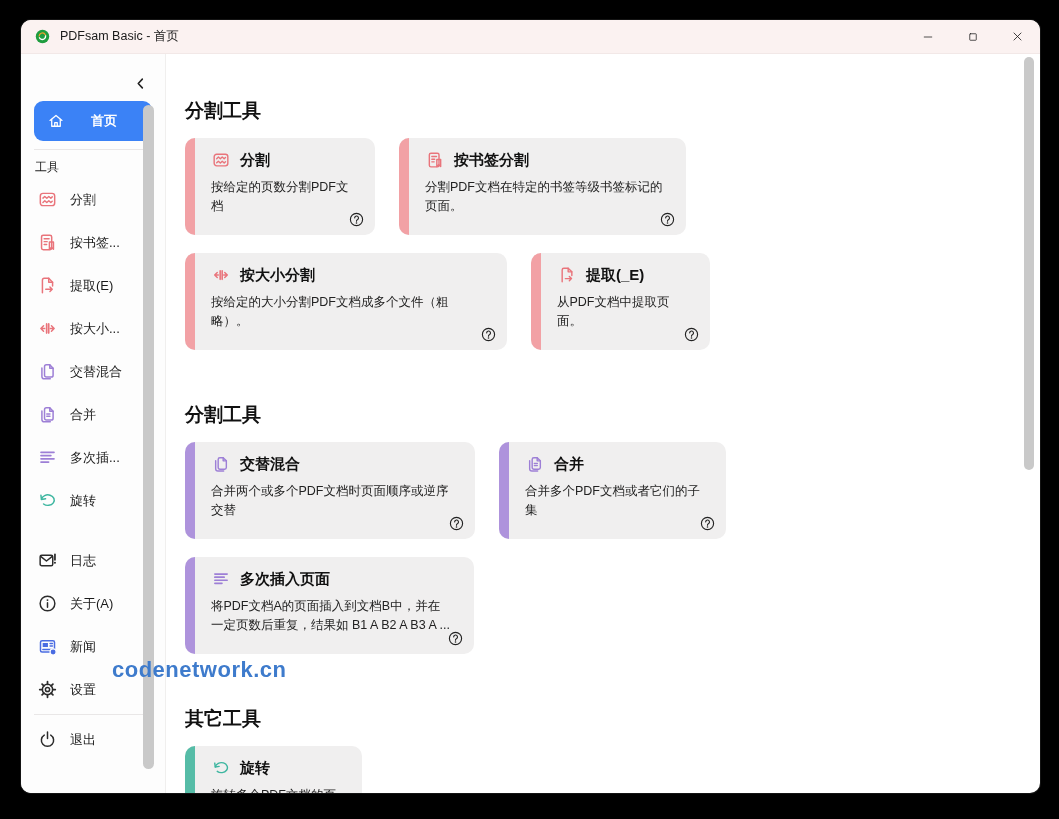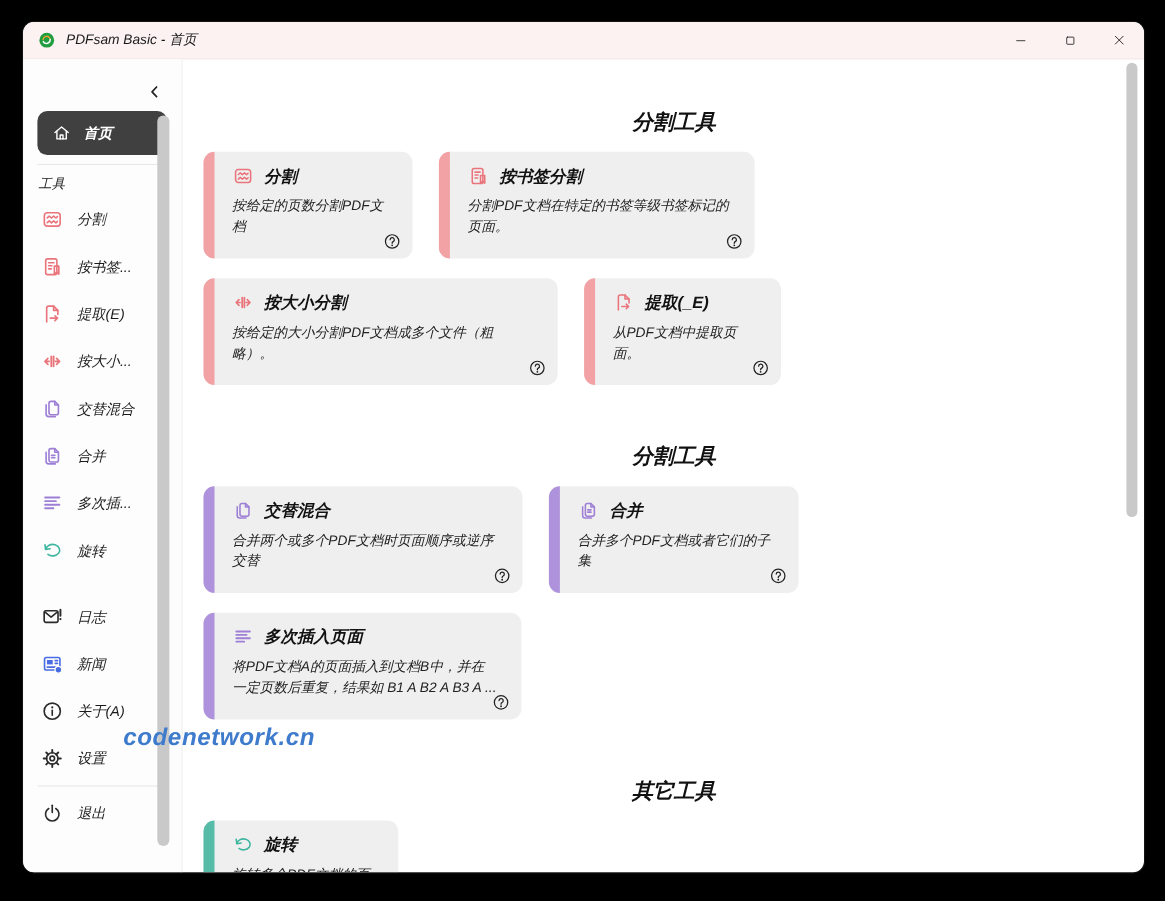--- a/index.html
+++ b/index.html
@@ -1,50 +1,50 @@
 <!DOCTYPE html>
 <html><head>
 <meta charset="utf-8">
 <style>
   html,body{margin:0;padding:0;background:#000;}
   .stage{position:relative;width:1059px;height:819px;background:#000;overflow:hidden;
          font-family:"Liberation Sans","DejaVu Sans",sans-serif;}
   .window{position:absolute;left:21px;top:20px;width:1019px;height:773px;background:#fff;
           border-radius:10px;overflow:hidden;display:flex;flex-direction:column;
-          box-shadow:0 0 0 1px rgba(255,255,255,.08);font-style:italic;}
+          box-shadow:0 0 0 1px rgba(255,255,255,.08);}
   
   .titlebar{flex:0 0 33px;background:#fbf2f1;display:flex;align-items:center;
             padding-left:13px;border-bottom:1px solid #f2e8e7;}
   .app-icon{width:17px;height:17px;display:inline-flex;}
   .title-text{margin-left:9px;font-size:12.5px;color:#1a1a1a;}
   .win-controls{margin-left:auto;display:flex;height:100%;}
   .win-btn{width:45px;height:100%;display:flex;align-items:center;justify-content:center;
            color:#1a1a1a;background:transparent;border:none;}
   
   .body{flex:1;display:flex;min-height:0;position:relative;}
   .sidebar{flex:0 0 145px;position:relative;background:#fdfdfd;border-right:1px solid #f0efee;
            padding-top:47px;box-sizing:border-box;}
   .collapse-btn{position:absolute;top:19px;right:15px;width:20px;height:20px;color:#222;
                 display:flex;align-items:center;justify-content:center;cursor:pointer;}
-  .home-btn{margin:0 13px;height:40px;border-radius:9px;background:#404040;color:#fff;
-            display:flex;align-items:center;gap:11px;padding-left:13px;font-size:13px;
+  .home-btn{margin:0 13px;height:40px;border-radius:9px;background:#3b82f6;color:#fff;
+            display:flex;align-items:center;gap:26px;padding-left:13px;font-size:13px;
             font-weight:600;cursor:pointer;}
   .side-divider{height:1px;background:#e9e7e7;margin:8px 13px 0 13px;}
   .tools-label{font-size:12px;color:#222;margin:9px 0 0 14px;}
   .side-tools{margin-top:2px;}
   .side-item{height:43px;display:flex;align-items:center;gap:12px;padding-left:16px;cursor:pointer;}
   .side-icn{width:21px;height:21px;display:inline-flex;flex:0 0 auto;}
   .side-label{font-size:13px;color:#1a1a1a;white-space:nowrap;}
   .side-bottom{margin-top:17px;}
   .side-thumb{position:absolute;top:51px;right:11px;width:11px;height:664px;background:#c9c9c9;
               border-radius:6px;}
   
   .main{flex:1;min-width:0;padding:44px 0 0 19px;box-sizing:border-box;overflow:hidden;}
   .section{margin-bottom:52px;}
-  .section-heading{font-size:19px;font-weight:bold;color:#111;margin:0 0 14px 0;text-align:center;}
+  .section-heading{font-size:19px;font-weight:bold;color:#111;margin:0 0 14px 0;}
   .cards{width:840px;display:flex;flex-wrap:wrap;gap:18px 24px;}
   .card{position:relative;min-height:97px;border-radius:10px;background:#f0efef;
         box-sizing:border-box;padding:12px 16px 10px 26px;cursor:pointer;}
   .accent{position:absolute;left:0;top:0;bottom:0;width:10px;border-radius:10px 0 0 10px;}
   .card-title-row{display:flex;align-items:center;gap:9px;margin-bottom:8px;}
   .card-icn{width:20px;height:20px;display:inline-flex;flex:0 0 auto;}
   .card-title{font-size:15px;font-weight:bold;color:#111;}
   .card-desc{font-size:12.5px;color:#222;line-height:1.48;padding-right:6px;}
   .help-btn{position:absolute;right:10px;bottom:7px;width:17px;height:17px;color:#222;
             display:inline-flex;cursor:pointer;}
@@ -204,39 +204,39 @@
                 <svg viewBox="0 0 24 24" fill="none" stroke="currentColor" stroke-width="1.7" stroke-linecap="round" stroke-linejoin="round">
                   <rect x="3.6" y="6" width="14.4" height="12" rx="1.8"></rect>
                   <path d="M4.5 7.5 10.8 12.6 17.1 7.5"></path>
                   <path d="M20.5 5v6.2" stroke-width="2"></path>
                   <circle cx="20.5" cy="14.6" r="1.15" fill="currentColor" stroke="none"></circle>
                 </svg>
               </span>
               <span class="side-label">日志</span>
             </div>
             <div class="side-item">
+              <span class="side-icn" style="color: rgb(43, 43, 43);">
+                <svg viewBox="0 0 24 24" fill="none" stroke="currentColor" stroke-width="1.7" stroke-linecap="round" stroke-linejoin="round">
+                  <circle cx="12" cy="12" r="8.4"></circle>
+                  <path d="M12 11.2v5.1"></path>
+                  <circle cx="12" cy="8.1" r="1.1" fill="currentColor" stroke="none"></circle>
+                </svg>
+              </span>
+              <span class="side-label">关于(A)</span>
+            </div>
+            <div class="side-item">
               <span class="side-icn" style="color: rgb(74, 108, 226);">
                 <svg viewBox="0 0 24 24" fill="none" stroke="currentColor" stroke-width="1.7" stroke-linecap="round" stroke-linejoin="round">
                   <rect x="4" y="5.4" width="16" height="13" rx="1.8"></rect>
                   <rect x="6.5" y="8" width="6" height="4.6" fill="currentColor" stroke="none"></rect>
                   <path d="M15 8.7h2.6M15 11.5h2.6M6.7 15.4h10.8"></path>
                   <circle cx="18.4" cy="18.2" r="3.5" fill="currentColor" stroke="#fdfdfd" stroke-width="1.4"></circle>
                 </svg>
               </span>
               <span class="side-label">新闻</span>
-            </div>
-            <div class="side-item">
-              <span class="side-icn" style="color: rgb(43, 43, 43);">
-                <svg viewBox="0 0 24 24" fill="none" stroke="currentColor" stroke-width="1.7" stroke-linecap="round" stroke-linejoin="round">
-                  <circle cx="12" cy="12" r="8.4"></circle>
-                  <path d="M12 11.2v5.1"></path>
-                  <circle cx="12" cy="8.1" r="1.1" fill="currentColor" stroke="none"></circle>
-                </svg>
-              </span>
-              <span class="side-label">关于(A)</span>
             </div>
             <div class="side-item">
               <span class="side-icn" style="color: rgb(43, 43, 43);">
                 <svg viewBox="0 0 24 24" fill="none" stroke="currentColor" stroke-width="1.7" stroke-linecap="round" stroke-linejoin="round">
                   <circle cx="12" cy="12" r="5.9"></circle>
                   <circle cx="12" cy="12" r="2.4"></circle>
                   <path d="M12 3.1v3M12 17.9v3M3.1 12h3M17.9 12h3M5.8 5.8l2.1 2.1M16.1 16.1l2.1 2.1M18.2 5.8l-2.1 2.1M7.9 16.1l-2.1 2.1" stroke-width="2"></path>
                 </svg>
               </span>
               <span class="side-label">设置</span>

